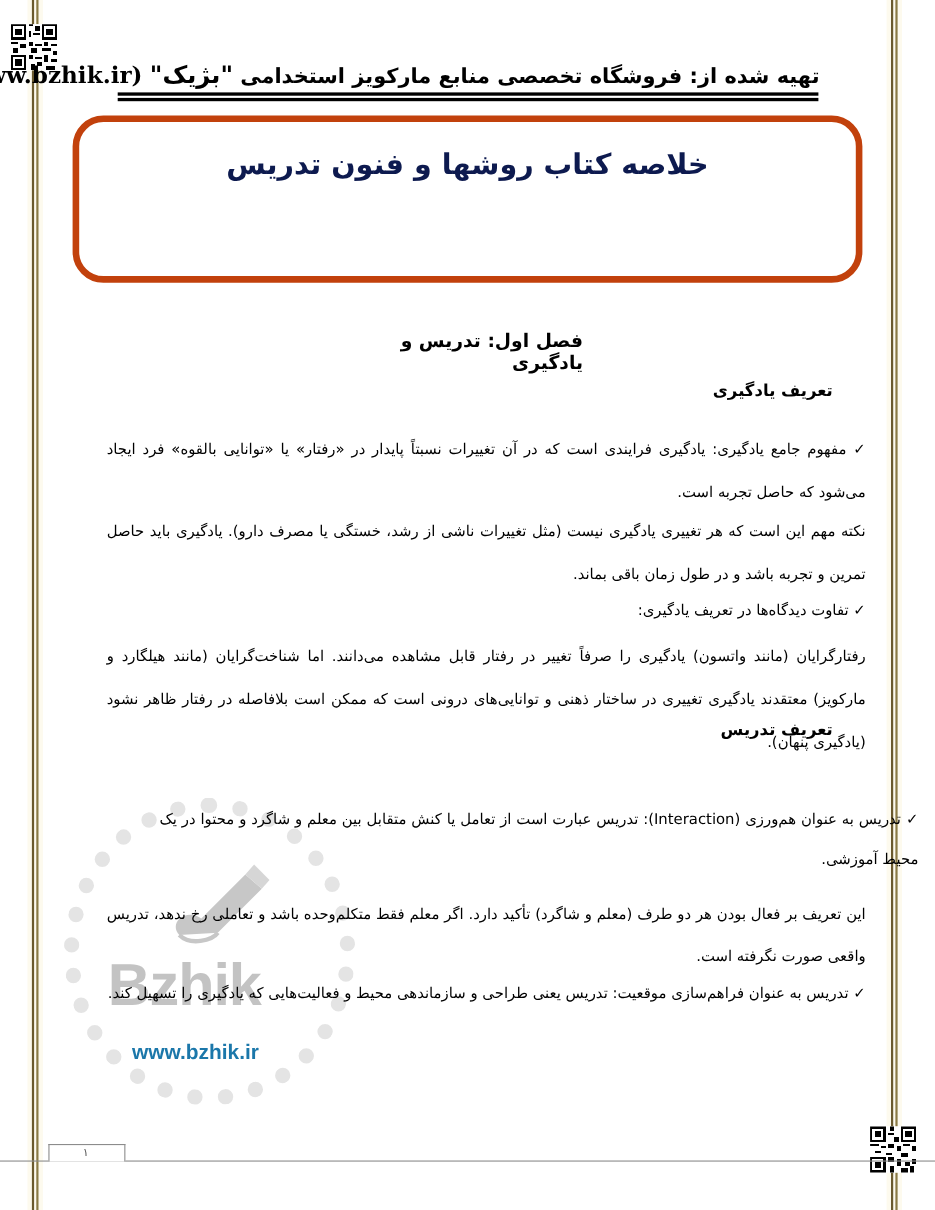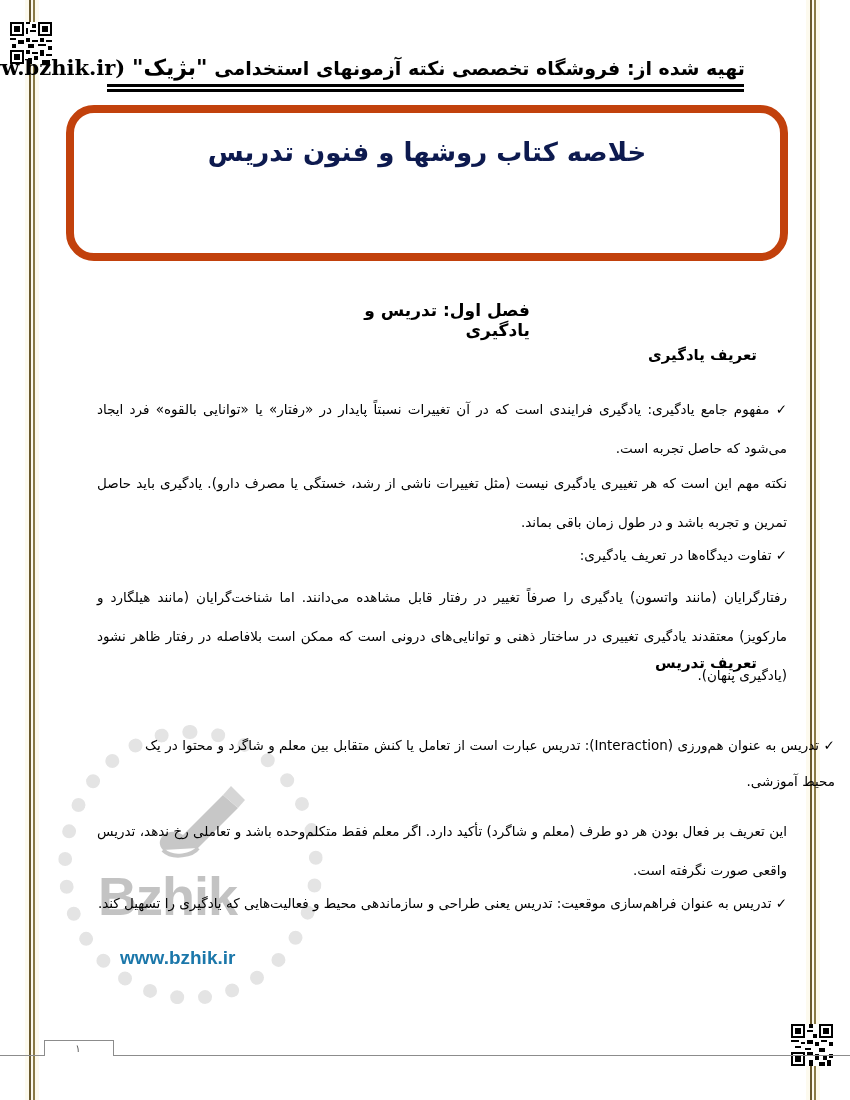--- a/index.html
+++ b/index.html
@@ -26,21 +26,21 @@
                  direction: rtl; font-family: "DejaVu Sans", sans-serif; font-weight: bold; font-size: 19px;
                  white-space: nowrap; }
   .header-line .url { font-family: "DejaVu Serif", serif; font-size: 21px; }
   .header-line .brand { font-size: 22px; }
   .header-underline { position: absolute; left: 107px; width: 637px; background: #000; }
   .hu1 { top: 84px; height: 3px; }
   .hu2 { top: 89px; height: 3px; }
 
   
   .title-box { position: absolute; left: 66px; top: 105px; width: 706px; height: 140px;
-               border: 8px solid #c2410c; border-radius: 28px; background: #fff; }
+               border: 6px solid #c2410c; border-radius: 28px; background: #fff; }
   .title-line { position: absolute; left: 0; right: 0; text-align: center; direction: rtl;
                 font-weight: bold; color: #0d1a4f; font-size: 26px; }
   .title-line.t1 { top: 24px; }
   .title-line.t2 { top: 86px; }
   .chapter { position: absolute; left: 330px; width: 200px; top: 300px; text-align: right; direction: rtl;
              font-weight: bold; font-size: 17px; }
   .h2 { position: absolute; right: 93px; direction: rtl; font-weight: bold; font-size: 15px; }
   .para { position: absolute; left: 97px; width: 690px; direction: rtl; text-align: justify;
           font-size: 13.5px; line-height: 39px; }
   .para.wide { line-height: 36px; margin-left: 48px; }
@@ -143,21 +143,21 @@
         <rect x="16" y="16" width="2" height="2"></rect>
       <rect x="19" y="15" width="2" height="2"></rect>
         <rect x="9" y="18" width="2" height="3"></rect>
         <rect x="14" y="19" width="3" height="2"></rect>
       <rect x="18" y="18" width="2" height="3"></rect>
     </g>
   </svg>
 </div>
 
 <div class="header-line">
-  <span>تهیه شده از: فروشگاه تخصصی نکته آزمونهای استخدامی</span>
+  <span>تهیه شده از: فروشگاه تخصصی منابع مارکویز استخدامی</span>
   <span class="brand">"بژیک"</span>
   <span class="url" dir="ltr">(www.bzhik.ir)</span>
 </div>
 <div class="header-underline hu1"></div>
 <div class="header-underline hu2"></div>
 
 <div class="title-box">
   <div class="title-line t1">خلاصه کتاب روشها و فنون تدریس</div>
 </div>
 

